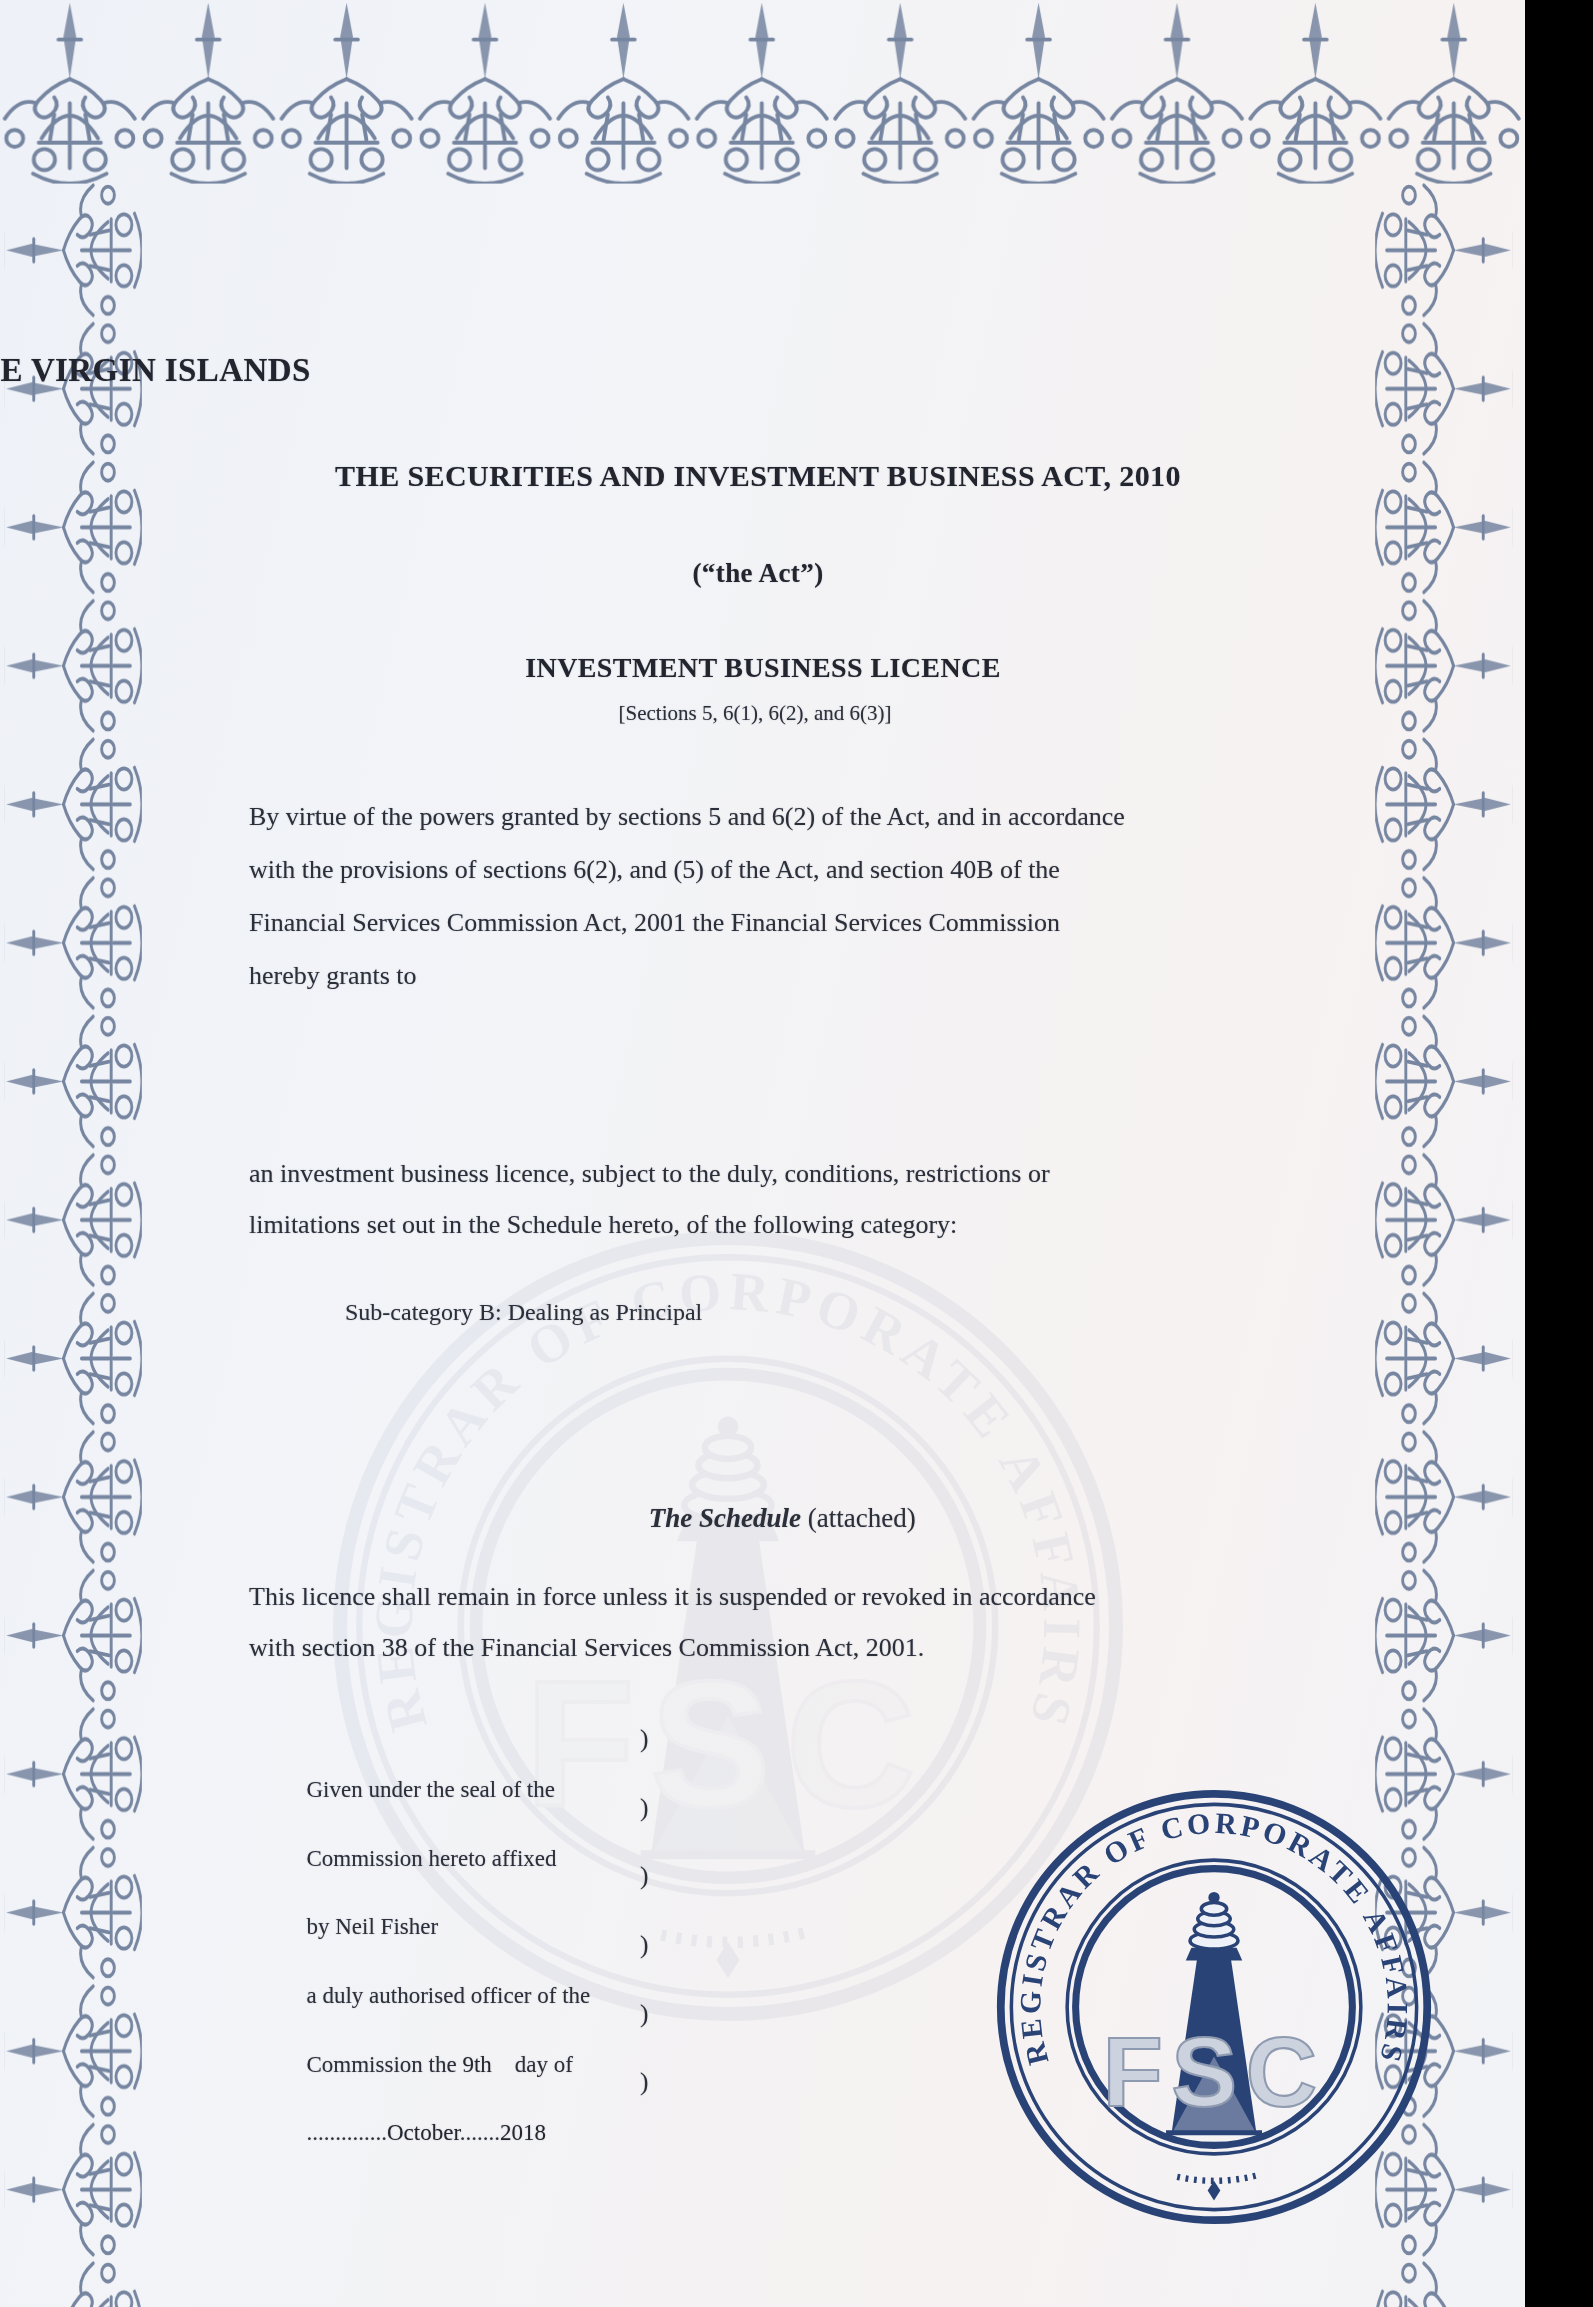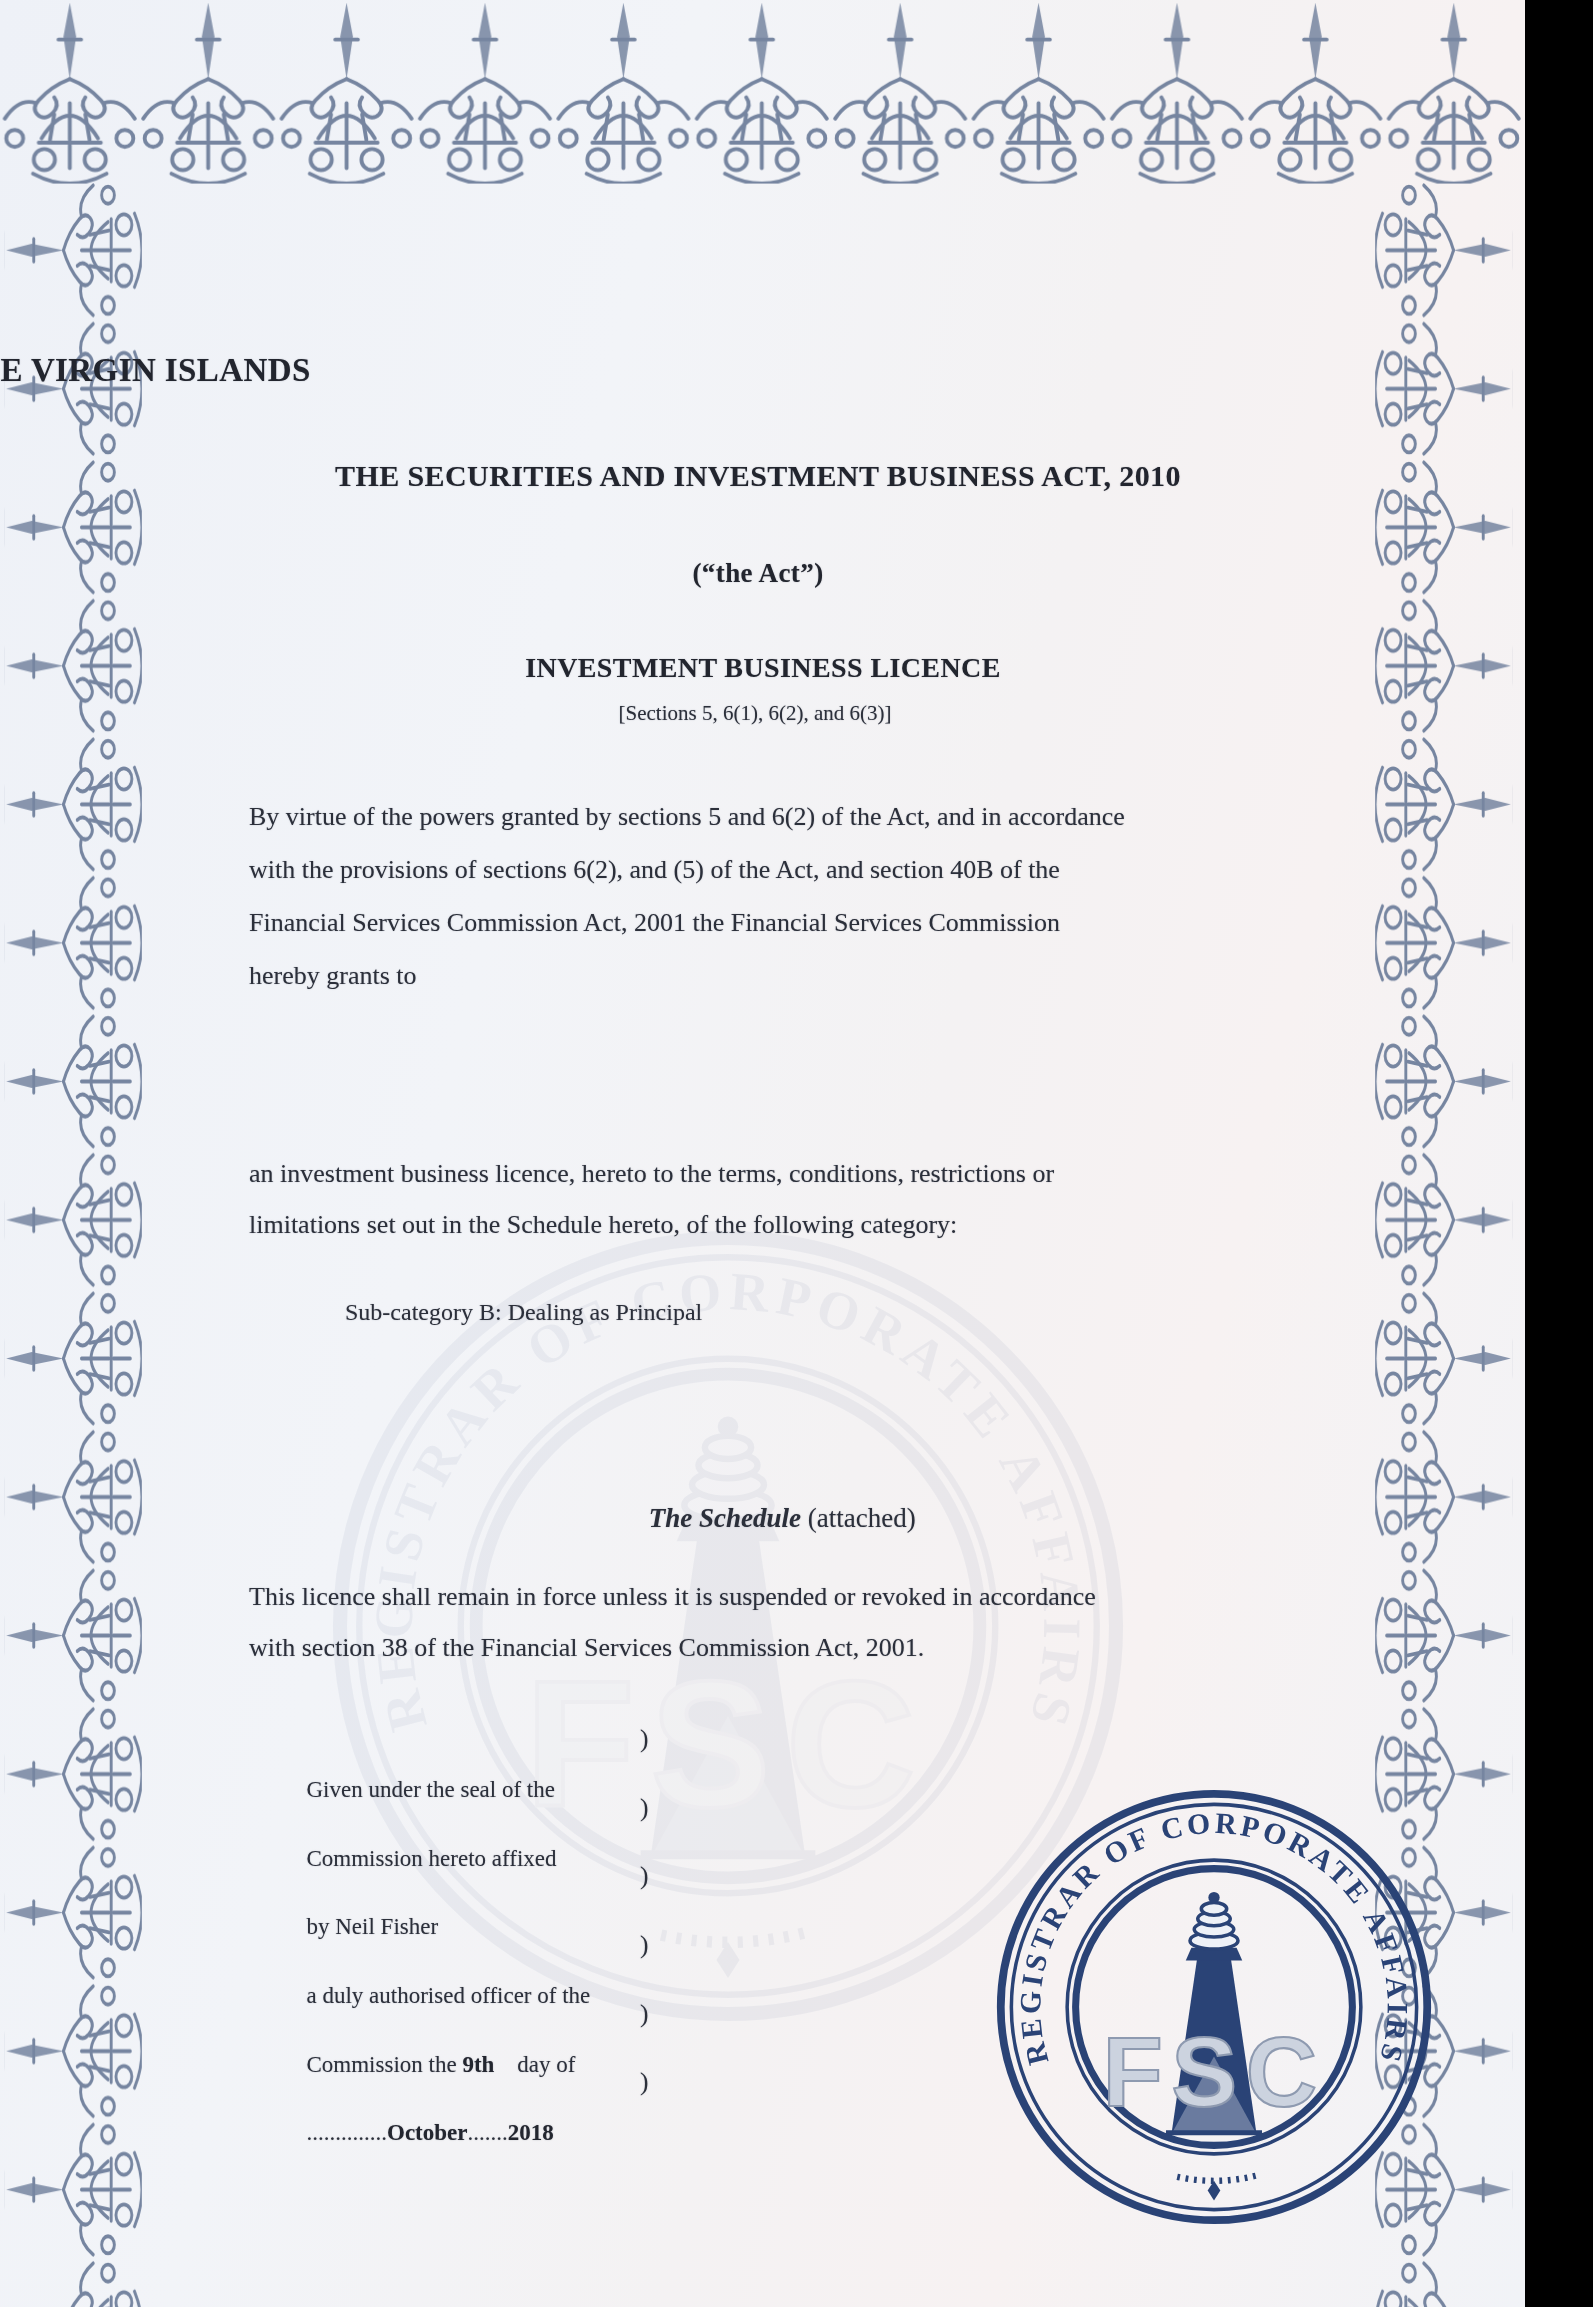--- a/index.html
+++ b/index.html
@@ -20,21 +20,21 @@
   .para{position:absolute;left:249px;width:1060px;}
   .para div{font-size:26px;line-height:53px;white-space:nowrap;}
   .sub2{line-height:51px !important;}
   .cats{position:absolute;left:253px;}
   .cats div{font-size:24px;line-height:48px;white-space:nowrap;}
   .cat-indent{padding-left:92px;}
   .schedule{position:absolute;left:762px;transform:translateX(-50%);font-size:27px;white-space:pre;}
   .schedule .it{font-style:italic;font-weight:600;}
   .attrow{position:absolute;left:272px;width:396px;font-size:23px;line-height:51px;white-space:pre;}
   .attrow .paren{position:absolute;left:368px;top:0;font-size:25.4px;}
-  .bold{font-weight:700;color:#23262f;}
+  .bold{font-weight:400;color:#23262f;}
   .name{position:absolute;left:739px;transform:translateX(-50%);
         font-family:"Liberation Sans","DejaVu Sans",sans-serif;
         font-size:82px;font-weight:400;color:#3f4347;letter-spacing:0.7px;white-space:nowrap;}
   .defs{position:absolute;width:0;height:0;overflow:hidden;}
 </style>
 </head>
 <body>
 
 <div class="stage">
 
@@ -120,21 +120,21 @@
 
     <div class="para scan" style="top:790px;">
       <div>By virtue of the powers granted by sections 5 and 6(2) of the Act, and in accordance</div>
       <div>with the provisions of sections 6(2), and (5) of the Act, and section 40B of the</div>
       <div>Financial Services Commission Act, 2001 the Financial Services Commission</div>
       <div>hereby grants to</div>
     </div>
 
 
     <div class="para scan" style="top:1148px;">
-      <div class="sub2">an investment business licence, hereto to the terms, conditions, restrictions or</div>
+      <div class="sub2">an investment business licence, subject to the duly, conditions, restrictions or</div>
       <div class="sub2">limitations set out in the Schedule hereto, of the following category:</div>
     </div>
 
     <div class="cats scan" style="top:1288px;">
       <div class="cat-indent">Sub-category B: Dealing as Principal</div>
     </div>
 
     <div class="schedule scan" style="top:1472px;">
       <span class="it">The Schedule</span><span> (attached)</span>
     </div>

